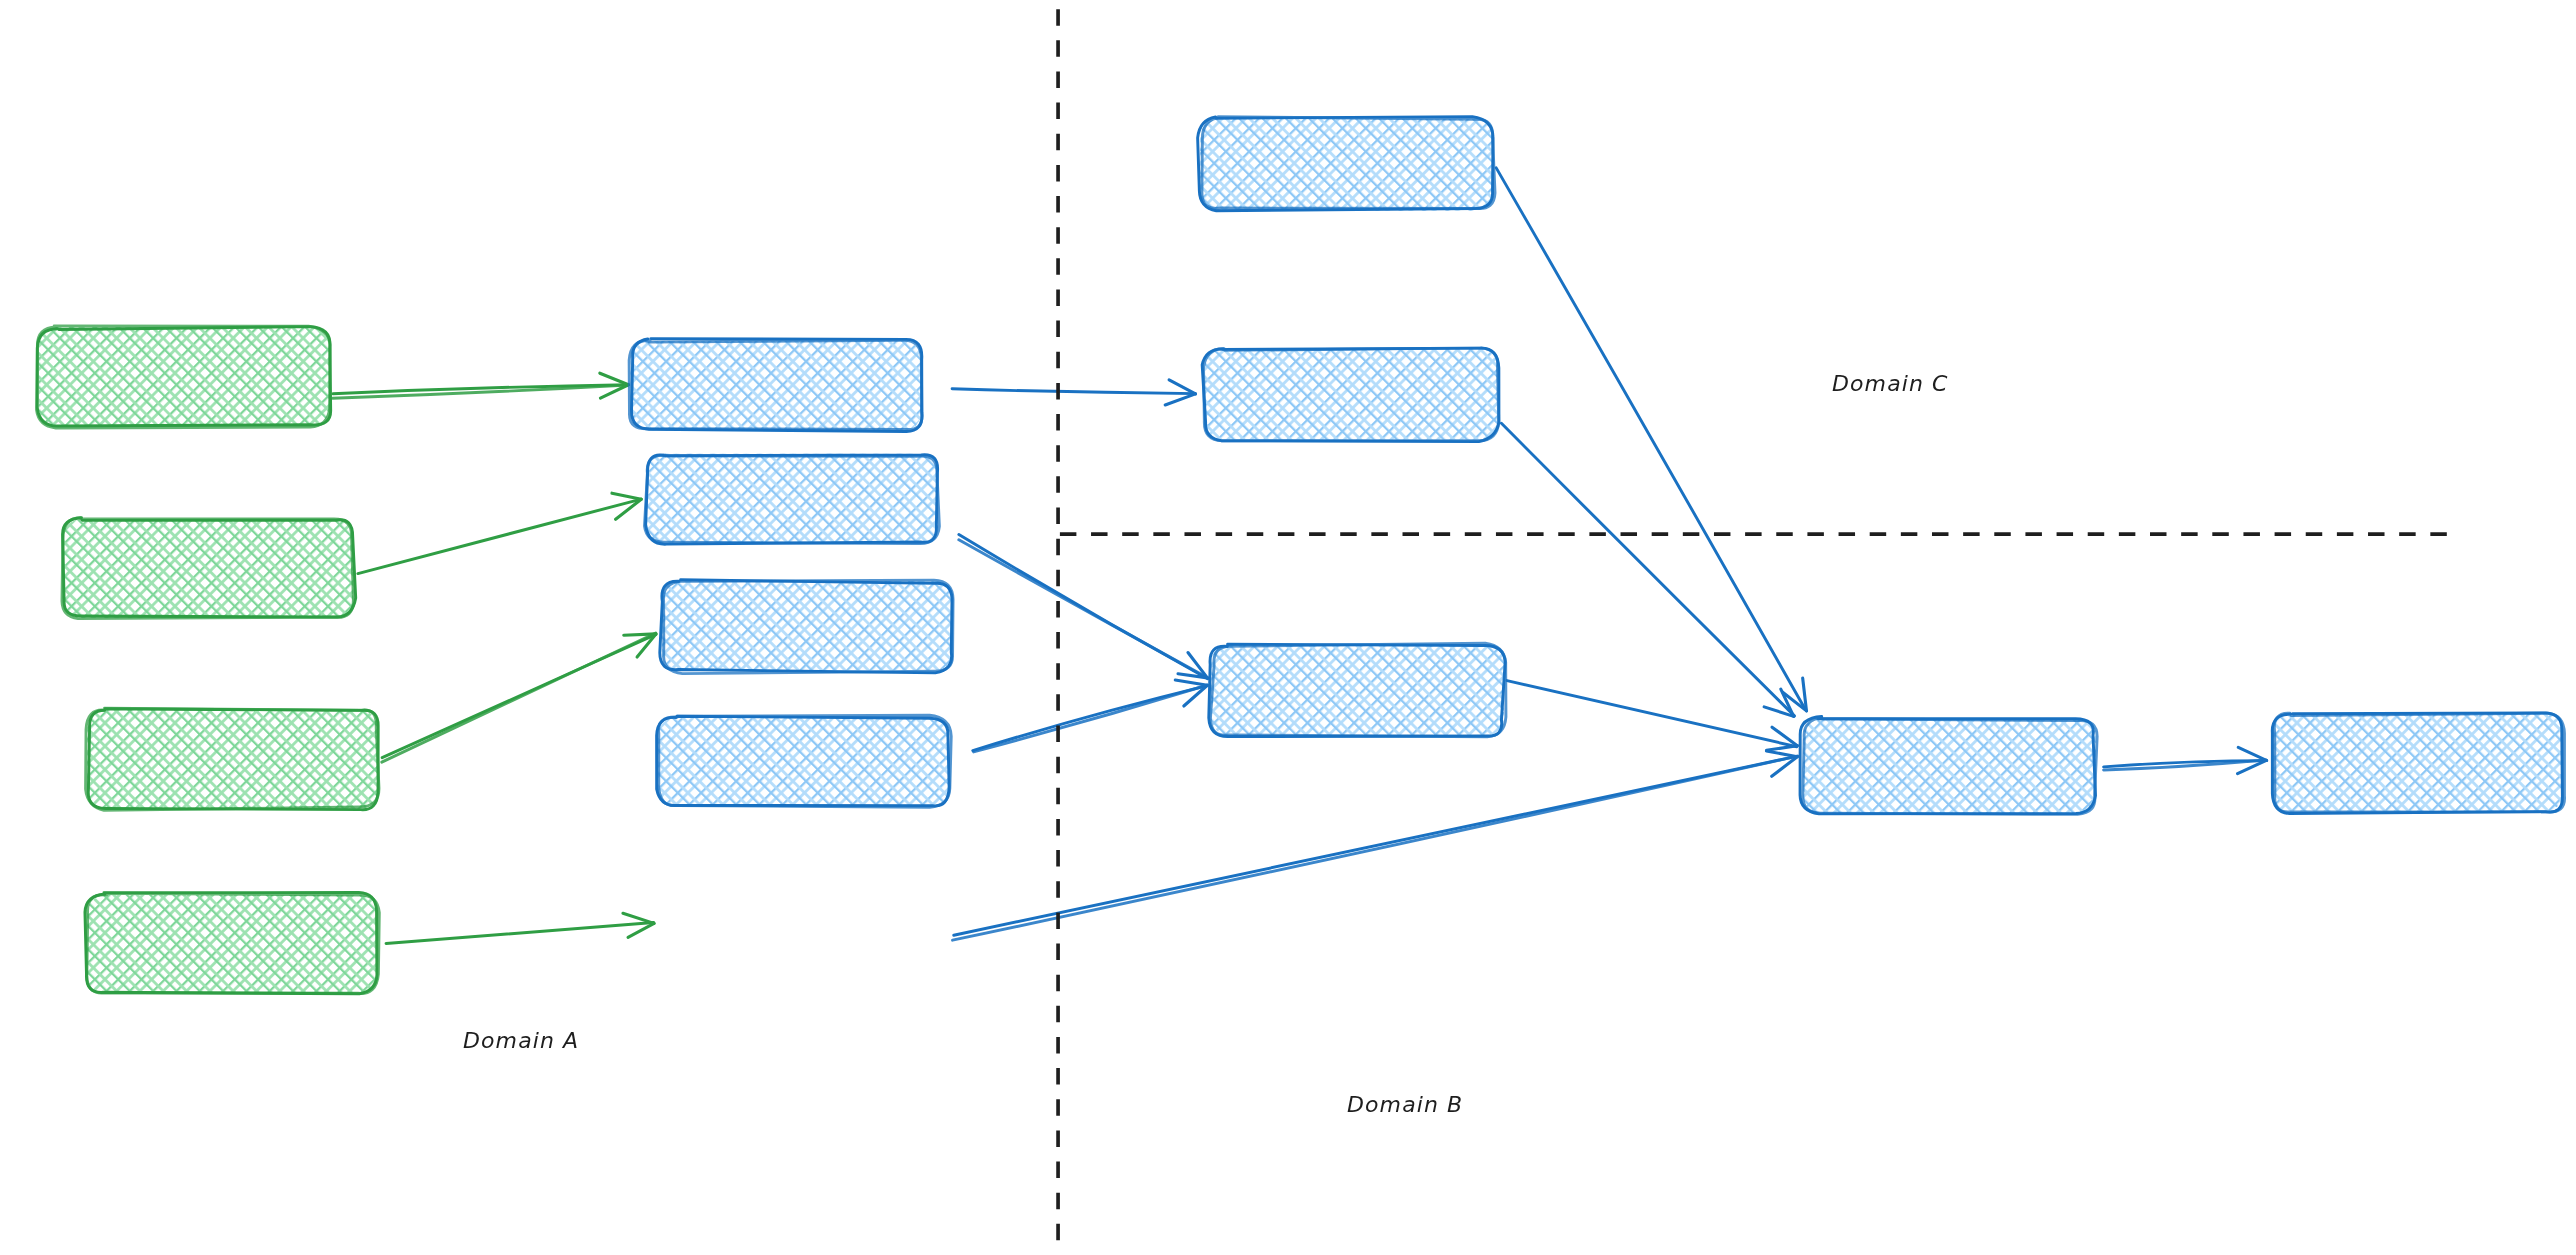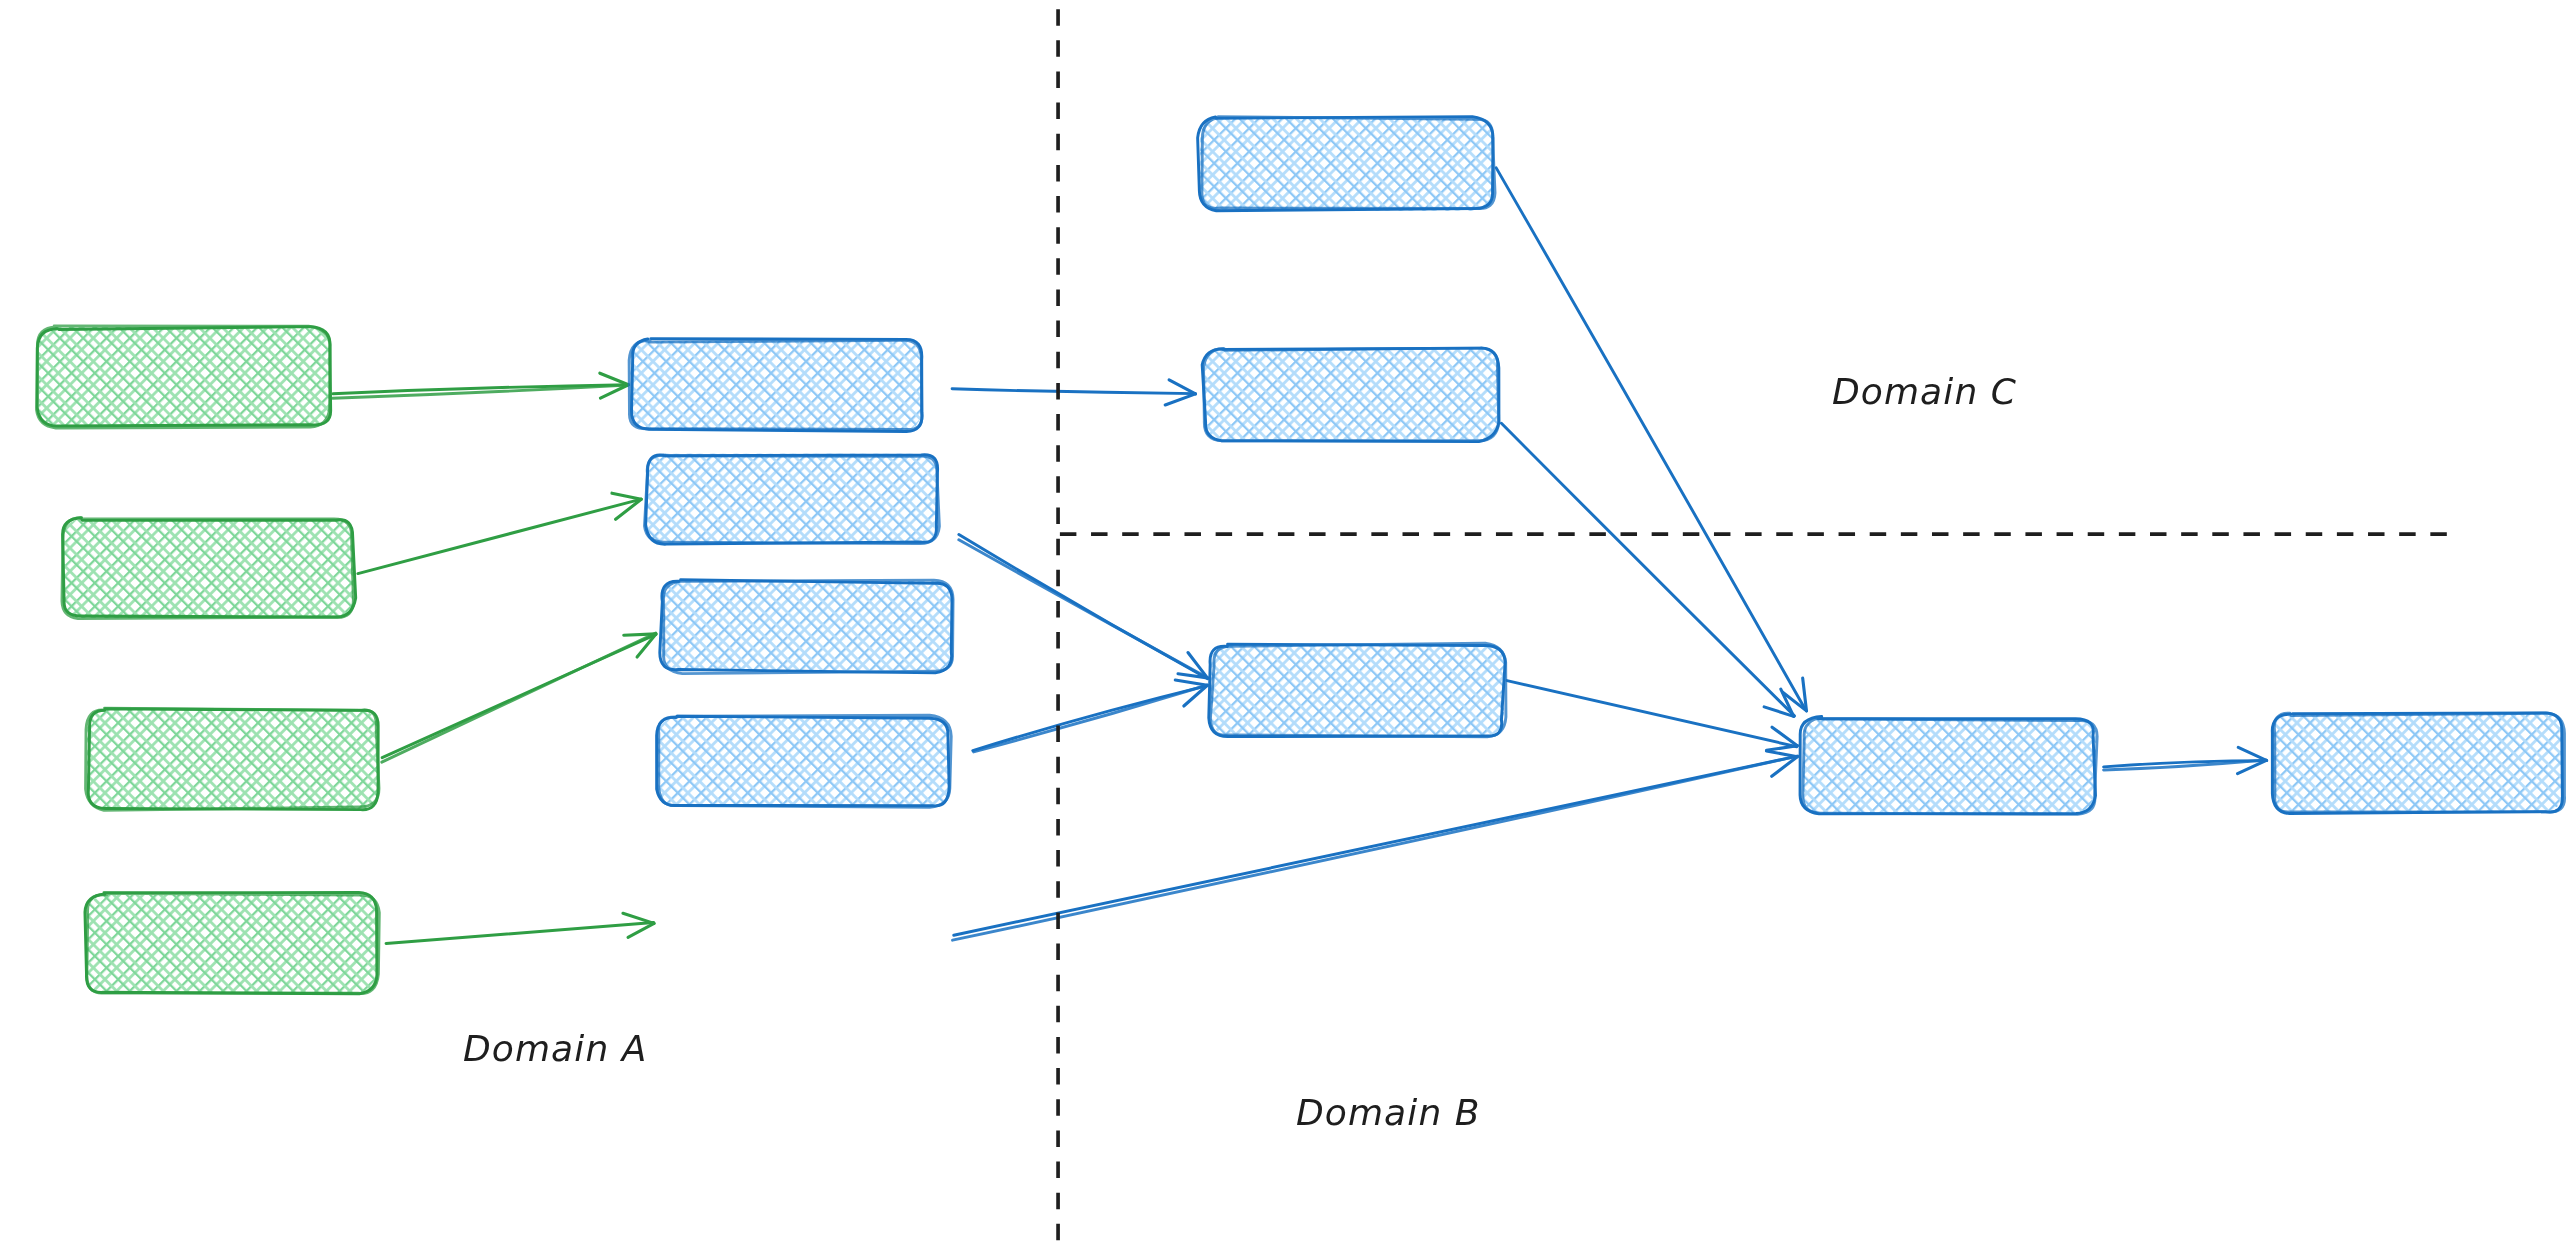--- a/index.html
+++ b/index.html
@@ -19,21 +19,21 @@
   }
   #scene {
     position: absolute;
     inset: 0;
     width: 2576px;
     height: 1255px;
   }
   .domain-label {
     position: absolute;
     font-family: "DejaVu Sans", sans-serif;
-    font-size: 36px;
+    font-size: 22px;
     font-style: italic;
     letter-spacing: 1.1px;
     color: #1e1e1e;
     white-space: nowrap;
     user-select: none;
   }
 </style>
 </head>
 <body>
 
@@ -248,17 +248,17 @@
         </g>
       </g>
     <g id="divider-layer">
         <line x1="1155" y1="10" x2="1155" y2="1358" stroke="#1e1e1e" stroke-width="4" stroke-dasharray="18 16" stroke-linecap="butt"></line>
         <line x1="1157" y1="583" x2="2683" y2="583" stroke="#1e1e1e" stroke-width="4" stroke-dasharray="18 16" stroke-linecap="butt"></line>
       </g>
   </svg>
 
   <div id="label-layer">
       <div class="domain-label" style="left: 463px; top: 1028px;">Domain A</div>
-      <div class="domain-label" style="left: 1296px; top: 1092px;">Domain B</div>
+      <div class="domain-label" style="left: 1347px; top: 1092px;">Domain B</div>
       <div class="domain-label" style="left: 1832px; top: 371px;">Domain C</div>
     </div>
 </div>
 
 
 </body></html>

